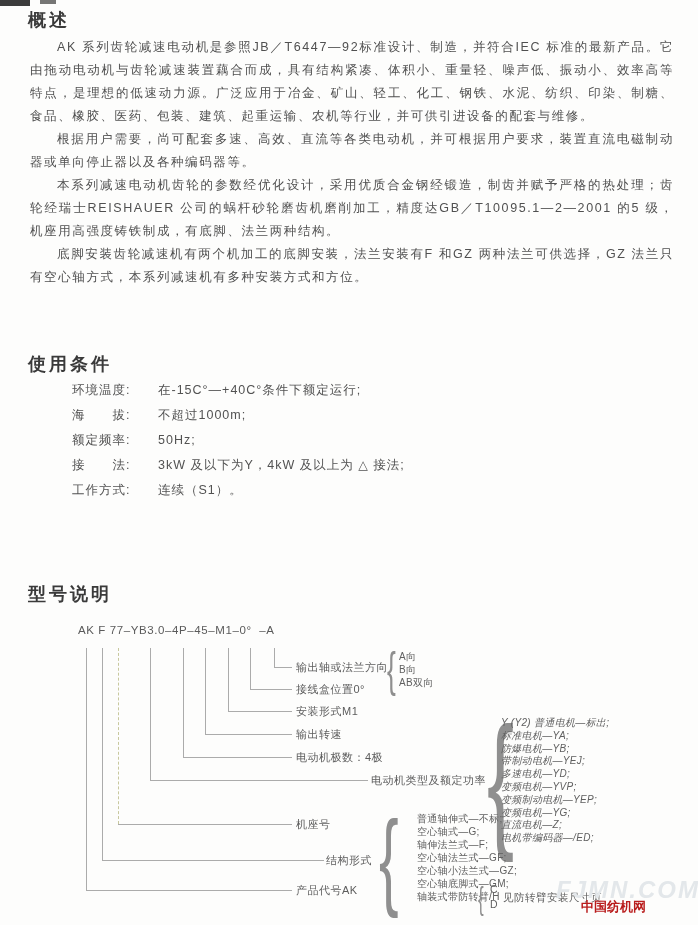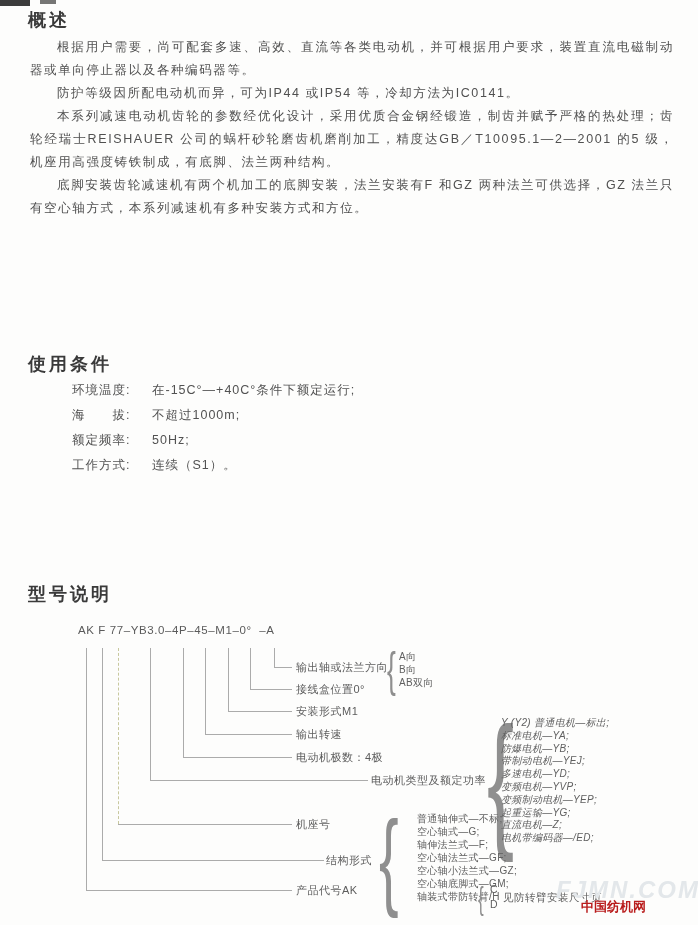--- a/index.html
+++ b/index.html
@@ -8,21 +8,21 @@
   .smudge{position:absolute;background:#3c3c3c;}
   h2.sec{position:absolute;margin:0;font-size:18px;font-weight:bold;color:#3a3a3a;letter-spacing:3px;}
   
   #paras{position:absolute;left:30px;top:36px;width:644px;}
   #paras p{margin:0;font-size:12.5px;line-height:23px;letter-spacing:1.6px;
            text-indent:27px;text-align:justify;color:#505050;}
   
   #conds{position:absolute;left:72px;top:384px;}
   .cond{margin:0 0 12px 0;font-size:12.5px;line-height:13px;letter-spacing:1px;color:#525252;}
   .cond .lab{display:inline-block;min-width:64px;}
-  .cond .val{margin-left:16px;}
+  .cond .val{margin-left:22px;}
   
   .code{position:absolute;left:78px;top:624px;font-size:11.5px;letter-spacing:0.6px;color:#5a5a5a;white-space:pre;}
   .vline{position:absolute;width:0;border-left:1px solid #ababab;}
   .vline.dash{border-left:1px dashed #c8c89e;}
   .hline{position:absolute;height:0;border-top:1px solid #ababab;}
   .dlabel{position:absolute;font-size:11px;letter-spacing:0.5px;color:#5c5c5c;white-space:nowrap;}
   .olist{position:absolute;font-size:10px;line-height:13px;letter-spacing:0.3px;color:#606060;white-space:nowrap;}
   .olist.motor{line-height:12.8px;font-style:italic;}
   .brace{position:absolute;display:flex;align-items:center;color:#8f8f8f;
          transform:scaleX(0.55);transform-origin:left center;font-weight:200;}
@@ -36,31 +36,32 @@
 </head>
 <body>
 
 <div id="page">
 
   <div class="smudge" style="left:0;top:0;width:30px;height:6px;"></div>
   <div class="smudge" style="left:40px;top:0;width:16px;height:4px;opacity:.7;"></div>
 
   <h2 class="sec" style="left:28px;top:8px;">概述</h2>
   <div id="paras">
+    <p>AK 系列齿轮减速电动机是参照JB／T6447—92标准设计、制造，并符合IEC 标准的最新产品。它由拖动电动机与齿轮减速装置藕合而成，具有结构紧凑、体积小、重量轻、噪声低、振动小、效率高等特点，是理想的低速动力源。广泛应用于冶金、矿山、轻工、化工、钢铁、水泥、纺织、印染、制糖、食品、橡胶、医药、包装、建筑、起重运输、农机等行业，并可供引进设备的配套与维修。</p>
     <p>根据用户需要，尚可配套多速、高效、直流等各类电动机，并可根据用户要求，装置直流电磁制动器或单向停止器以及各种编码器等。</p>
-    <p>防护等级因所配电动机而异，可为IP44 或IP54 等，冷却方法为IC0141。</p>
     <p>本系列减速电动机齿轮的参数经优化设计，采用优质合金钢经锻造，制齿并赋予严格的热处理；齿轮经瑞士REISHAUER 公司的蜗杆砂轮磨齿机磨削加工，精度达GB／T10095.1—2—2001 的5 级，机座用高强度铸铁制成，有底脚、法兰两种结构。</p>
     <p>底脚安装齿轮减速机有两个机加工的底脚安装，法兰安装有F 和GZ 两种法兰可供选择，GZ 法兰只有空心轴方式，本系列减速机有多种安装方式和方位。</p>
   </div>
 
   <h2 class="sec" style="left:28px;top:352px;">使用条件</h2>
   <div id="conds">
     <p class="cond"><span class="lab">环境温度:</span><span class="val">在-15C°—+40C°条件下额定运行;</span></p>
     <p class="cond"><span class="lab">海　　拔:</span><span class="val">不超过1000m;</span></p>
     <p class="cond"><span class="lab">额定频率:</span><span class="val">50Hz;</span></p>
+    <p class="cond"><span class="lab">接　　法:</span><span class="val">3kW 及以下为Y，4kW 及以上为 △ 接法;</span></p>
     <p class="cond"><span class="lab">工作方式:</span><span class="val">连续（S1）。</span></p>
   </div>
 
   <h2 class="sec" style="left:28px;top:582px;">型号说明</h2>
 
   <div class="code">AK F 77–YB3.0–4P–45–M1–0°  –A</div>
 
   <div class="vline" style="left:86px;top:648px;height:242px;"></div>
   <div class="vline" style="left:102px;top:648px;height:212px;"></div>
   <div class="vline dash" style="left:118px;top:648px;height:176px;"></div>
@@ -100,21 +101,21 @@
 
   <div class="brace" style="left:487px;top:716px;height:128px;font-size:148px;"></div>
   <div class="olist motor" style="left:501px;top:717px;">
     <div>Y (Y2) 普通电机—标出;</div>
     <div>标准电机—YA;</div>
     <div>防爆电机—YB;</div>
     <div>带制动电机—YEJ;</div>
     <div>多速电机—YD;</div>
     <div>变频电机—YVP;</div>
     <div>变频制动电机—YEP;</div>
-    <div>起重运输—YG;</div>
+    <div>变频电机—YG;</div>
     <div>直流电机—Z;</div>
     <div>电机带编码器—/ED;</div>
   </div>
 
   <div class="brace" style="left:379px;top:812px;height:93px;font-size:107px;"></div>
   <div class="olist" style="left:393px;top:812px;font-size:10px;margin-left:24px;">
     <div>普通轴伸式—不标;</div>
     <div>空心轴式—G;</div>
     <div>轴伸法兰式—F;</div>
     <div>空心轴法兰式—GF;</div>

